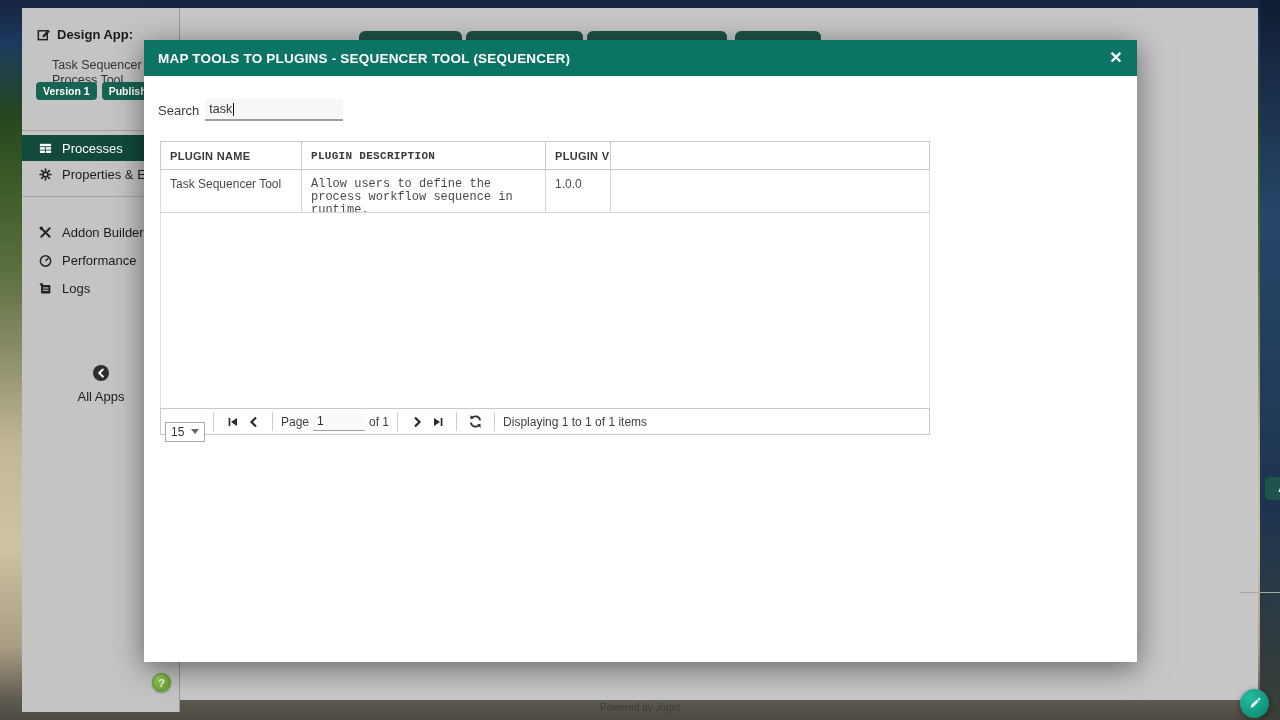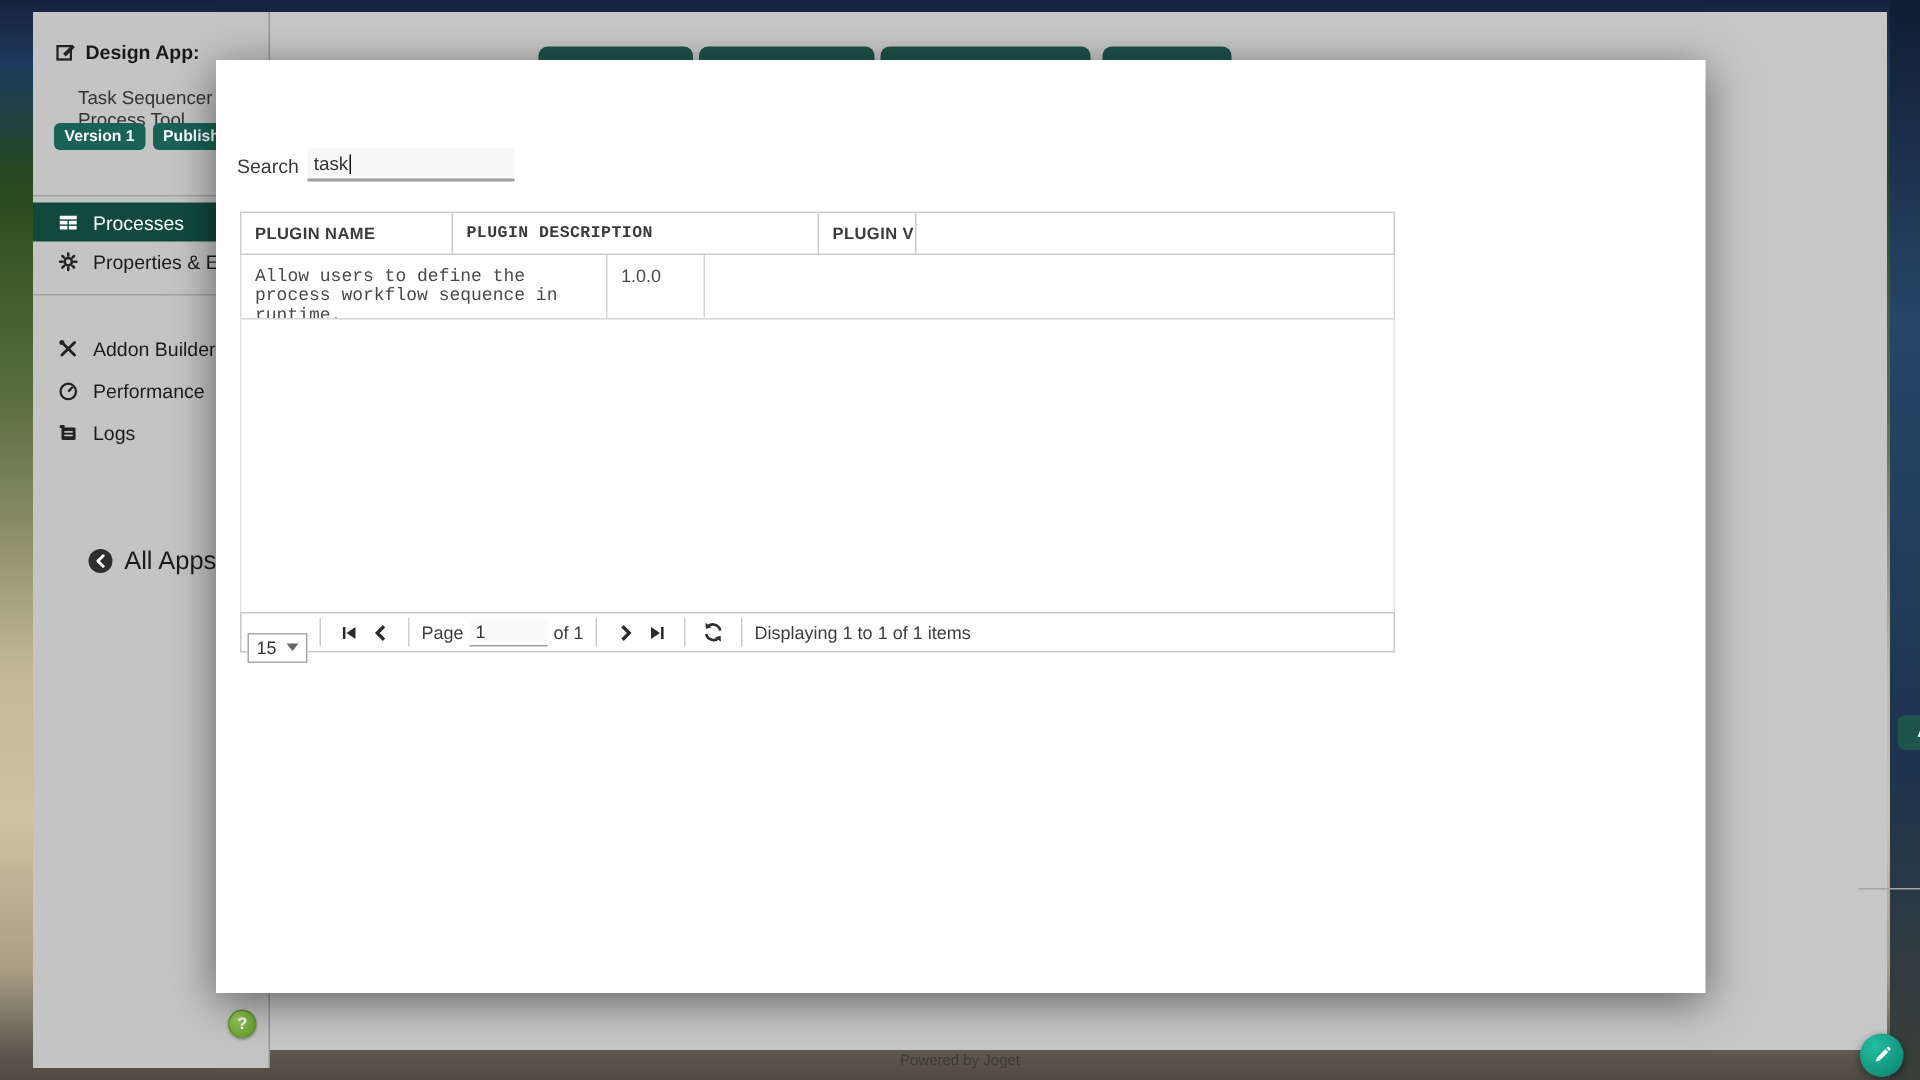--- a/index.html
+++ b/index.html
@@ -22,21 +22,21 @@
   .sb-ico svg { width:15px; height:15px; }
   .sb-appname { position:absolute; left:30px; top:37px; width:94px; font-size:12.5px; line-height:15px; color:#333;margin-top:13px; }
   .sb-badges { position:absolute; left:14px; top:74px; display:flex; gap:5px; }
   .badge { background:#176354; color:#fff; font-size:10.5px; font-weight:bold; padding:3px 7px; border-radius:4px; white-space:nowrap; }
   .sb-menu { position:absolute; left:0; top:127px; width:158px; }
   .sb-item { display:flex; align-items:center; gap:9px; height:26px; padding-left:16px; font-size:13px; color:#1b1b1b; cursor:pointer; white-space:nowrap; }
   .sb-item.active { background:#11493d; color:#fff; }
   .sb-item.active .sb-ico { color:#fff; }
   .sb-div { height:0; border-top:1px solid #a3a3a3; margin:9px 0 22px 0; }
   .sb-gap { height:2px; }
-  .sb-allapps { position:absolute; left:0; top:356px; width:158px; display:flex; align-items:center; justify-content:center; gap:7px; font-size:17px; color:#1b1b1b; cursor:pointer; }
+  .sb-allapps { position:absolute; left:0; top:356px; width:158px; display:flex; align-items:center; justify-content:center; gap:7px; font-size:13px; color:#1b1b1b; cursor:pointer;flex-direction:column; }
   .help-fab { position:absolute; left:130px; top:665px; width:19px; height:19px; border-radius:50%;
     background:radial-gradient(circle at 35% 30%,#9ccf5e,#6fa832 70%); border:1px solid #5f9427;
     color:#fff; font-size:11px; font-weight:bold; display:flex; align-items:center; justify-content:center; box-shadow:0 1px 2px rgba(0,0,0,.35); cursor:pointer; }
 
   
   .content { position:absolute; left:159px; top:0; width:1077px; height:692px; }
   .bg-tab { position:absolute; top:23px; height:30px; background:#1d5348; border-radius:6px 6px 0 0; cursor:pointer; }
   .tab1 { left:178px; width:103px; } .tab2 { left:285px; width:117px; }
   .tab3 { left:406px; width:140px; } .tab4 { left:554px; width:86px; }
   .edit-plugin-btn { position:absolute; left:1084px; top:469px; width:112px; height:23px; background:#1e5449;
@@ -182,37 +182,42 @@
       <div class="bg-tab tab2"></div>
       <div class="bg-tab tab3"></div>
       <div class="bg-tab tab4"></div>
 
       <button class="edit-plugin-btn">Add/Edit Plugin</button>
       <div class="right-div"></div>
     </div>
   </div>
 
   <div class="modal">
+    <div class="modal-header">
+      <span class="modal-title">MAP TOOLS TO PLUGINS - SEQUENCER TOOL (SEQUENCER)</span>
+      <button class="modal-close"><span>✕</span></button>
+    </div>
 
     <div class="search-row">
       <span>Search</span>
       <div class="search-input">
         <span>task</span>
           <span class="caret"></span>
       </div>
     </div>
 
     <div class="grid">
       <div class="g-head">
         <div class="th c1">PLUGIN NAME</div>
         <div class="th c2">PLUGIN DESCRIPTION</div>
         <div class="th c3">PLUGIN VERSION</div>
         <div class="th c4" style="border-right:none;"></div>
       </div>
       <div class="g-row">
+        <div class="td c1">Task Sequencer Tool</div>
         <div class="td c2">Allow users to define the process workflow sequence in runtime.</div>
         <div class="td c3">1.0.0</div>
         <div class="td c4" style="border-bottom:none;"></div>
       </div>
       <div class="g-spacer"></div>
       <div class="g-pager">
         <div class="psel">
           <span class="val">15</span>
           <span class="sel-arr"></span>
         </div>

